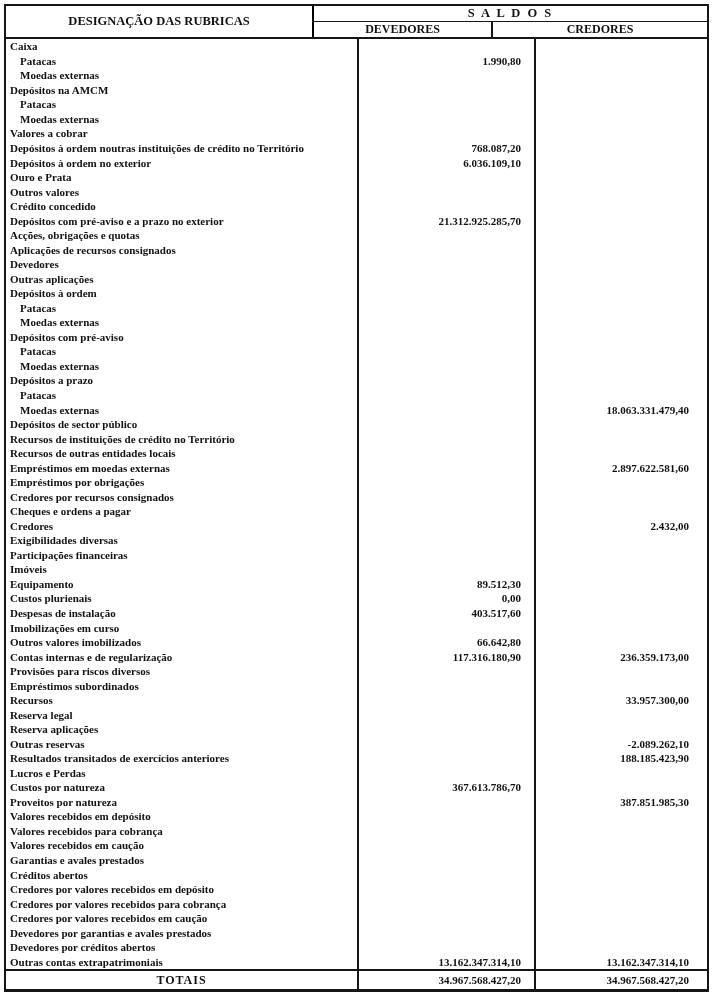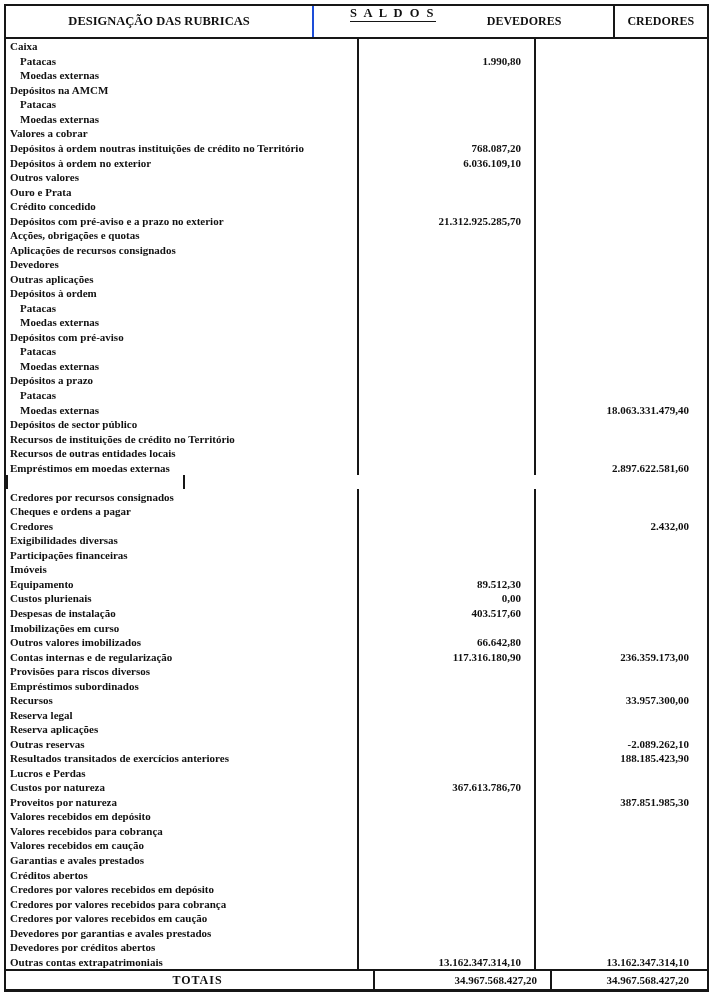--- a/index.html
+++ b/index.html
@@ -30,24 +30,23 @@
   .head-col1 {
     width: 306px;
     display: flex;
     align-items: center;
     justify-content: center;
     font-weight: bold;
     font-size: 12.5px;
   }
   .head-right {
     flex: 1;
-    border-left: 2px solid #1d4ed8;
-    display: flex;
-    flex-direction: row;
-    padding-left: 36px;
+    border-left: 2px solid #000000;
+    display: flex;
+    flex-direction: column;
   }
   .saldos-cell {
     flex: none;
     height: 16px;
     line-height: 15px;
     text-align: center;
     font-weight: bold;
     font-size: 12.5px;
     letter-spacing: 2px;
     border-bottom: 1px solid #161616;
@@ -109,21 +108,20 @@
     border-top: 2px solid #161616;
     display: flex;
     font-weight: bold;
     font-size: 12px;
   }
   .tfoot .label {
     width: 351px;
     justify-content: center;
     letter-spacing: 1px;
     padding-left: 0;
-    margin-left: 16px;
   }
   .tfoot .dev, .tfoot .cred { font-size: 11px; }
 </style>
 </head>
 <body>
 
 <div class="sheet">
 
   <div class="thead">
     <div class="head-col1">DESIGNAÇÃO DAS RUBRICAS</div>
@@ -185,27 +183,27 @@
     <div class="cell cred"></div>
   </div>
 
   <div class="trow">
     <div class="cell label">Depósitos à ordem no exterior</div>
     <div class="cell dev">6.036.109,10</div>
     <div class="cell cred"></div>
   </div>
 
   <div class="trow">
+    <div class="cell label">Ouro e Prata</div>
+    <div class="cell dev"></div>
+    <div class="cell cred"></div>
+  </div>
+
+  <div class="trow">
     <div class="cell label">Outros valores</div>
-    <div class="cell dev"></div>
-    <div class="cell cred"></div>
-  </div>
-
-  <div class="trow">
-    <div class="cell label">Ouro e Prata</div>
     <div class="cell dev"></div>
     <div class="cell cred"></div>
   </div>
 
   <div class="trow">
     <div class="cell label">Crédito concedido</div>
     <div class="cell dev"></div>
     <div class="cell cred"></div>
   </div>
 
@@ -312,20 +310,21 @@
     <div class="cell cred"></div>
   </div>
 
   <div class="trow">
     <div class="cell label">Empréstimos em moedas externas</div>
     <div class="cell dev"></div>
     <div class="cell cred">2.897.622.581,60</div>
   </div>
 
   <div class="trow">
+    <div class="cell label">Empréstimos por obrigações</div>
     <div class="cell dev"></div>
     <div class="cell cred"></div>
   </div>
 
   <div class="trow">
     <div class="cell label">Credores por recursos consignados</div>
     <div class="cell dev"></div>
     <div class="cell cred"></div>
   </div>
 

